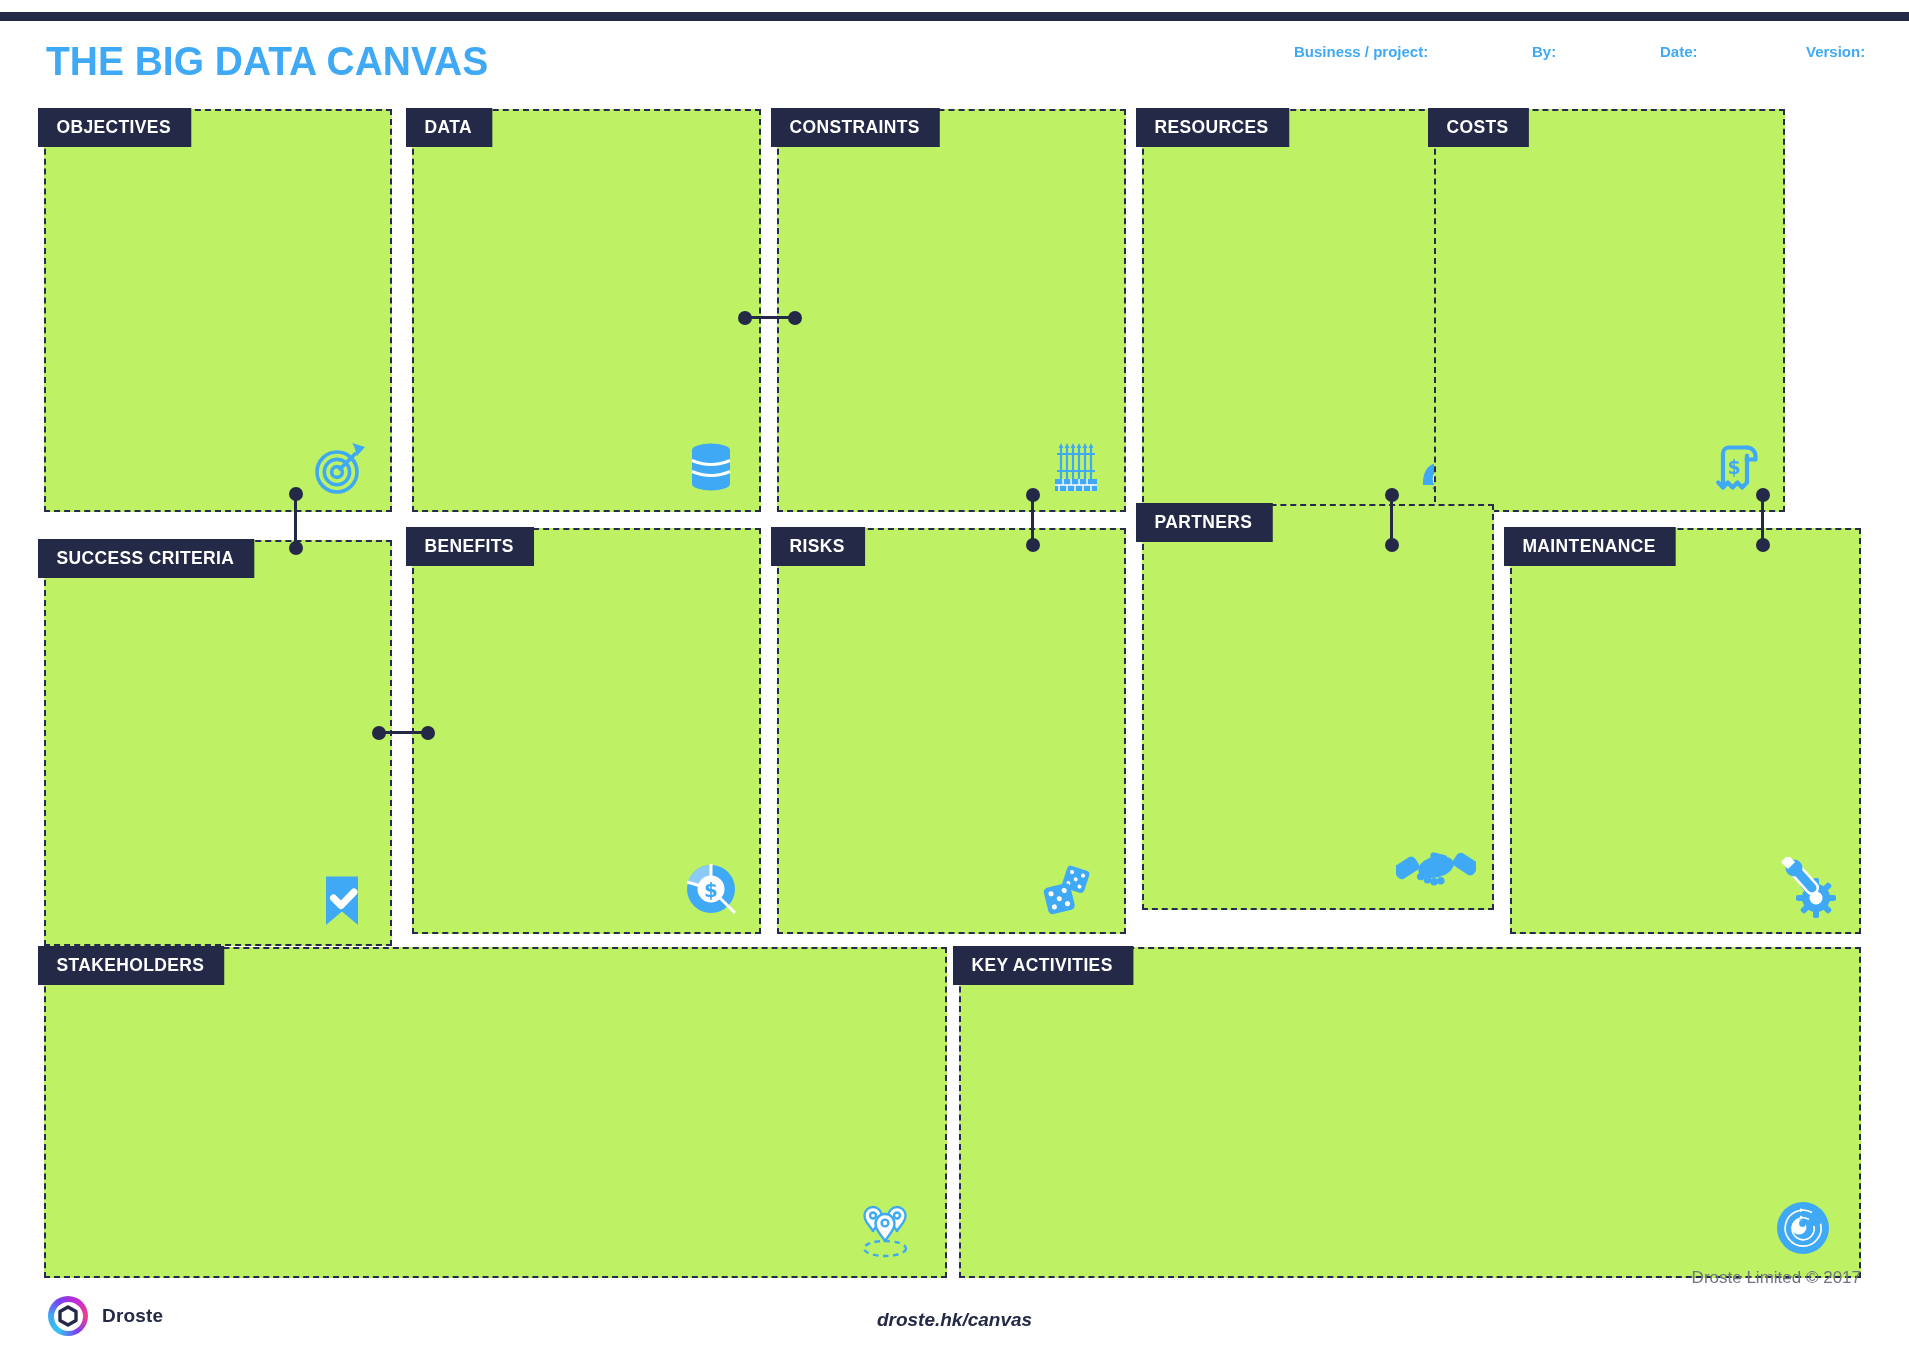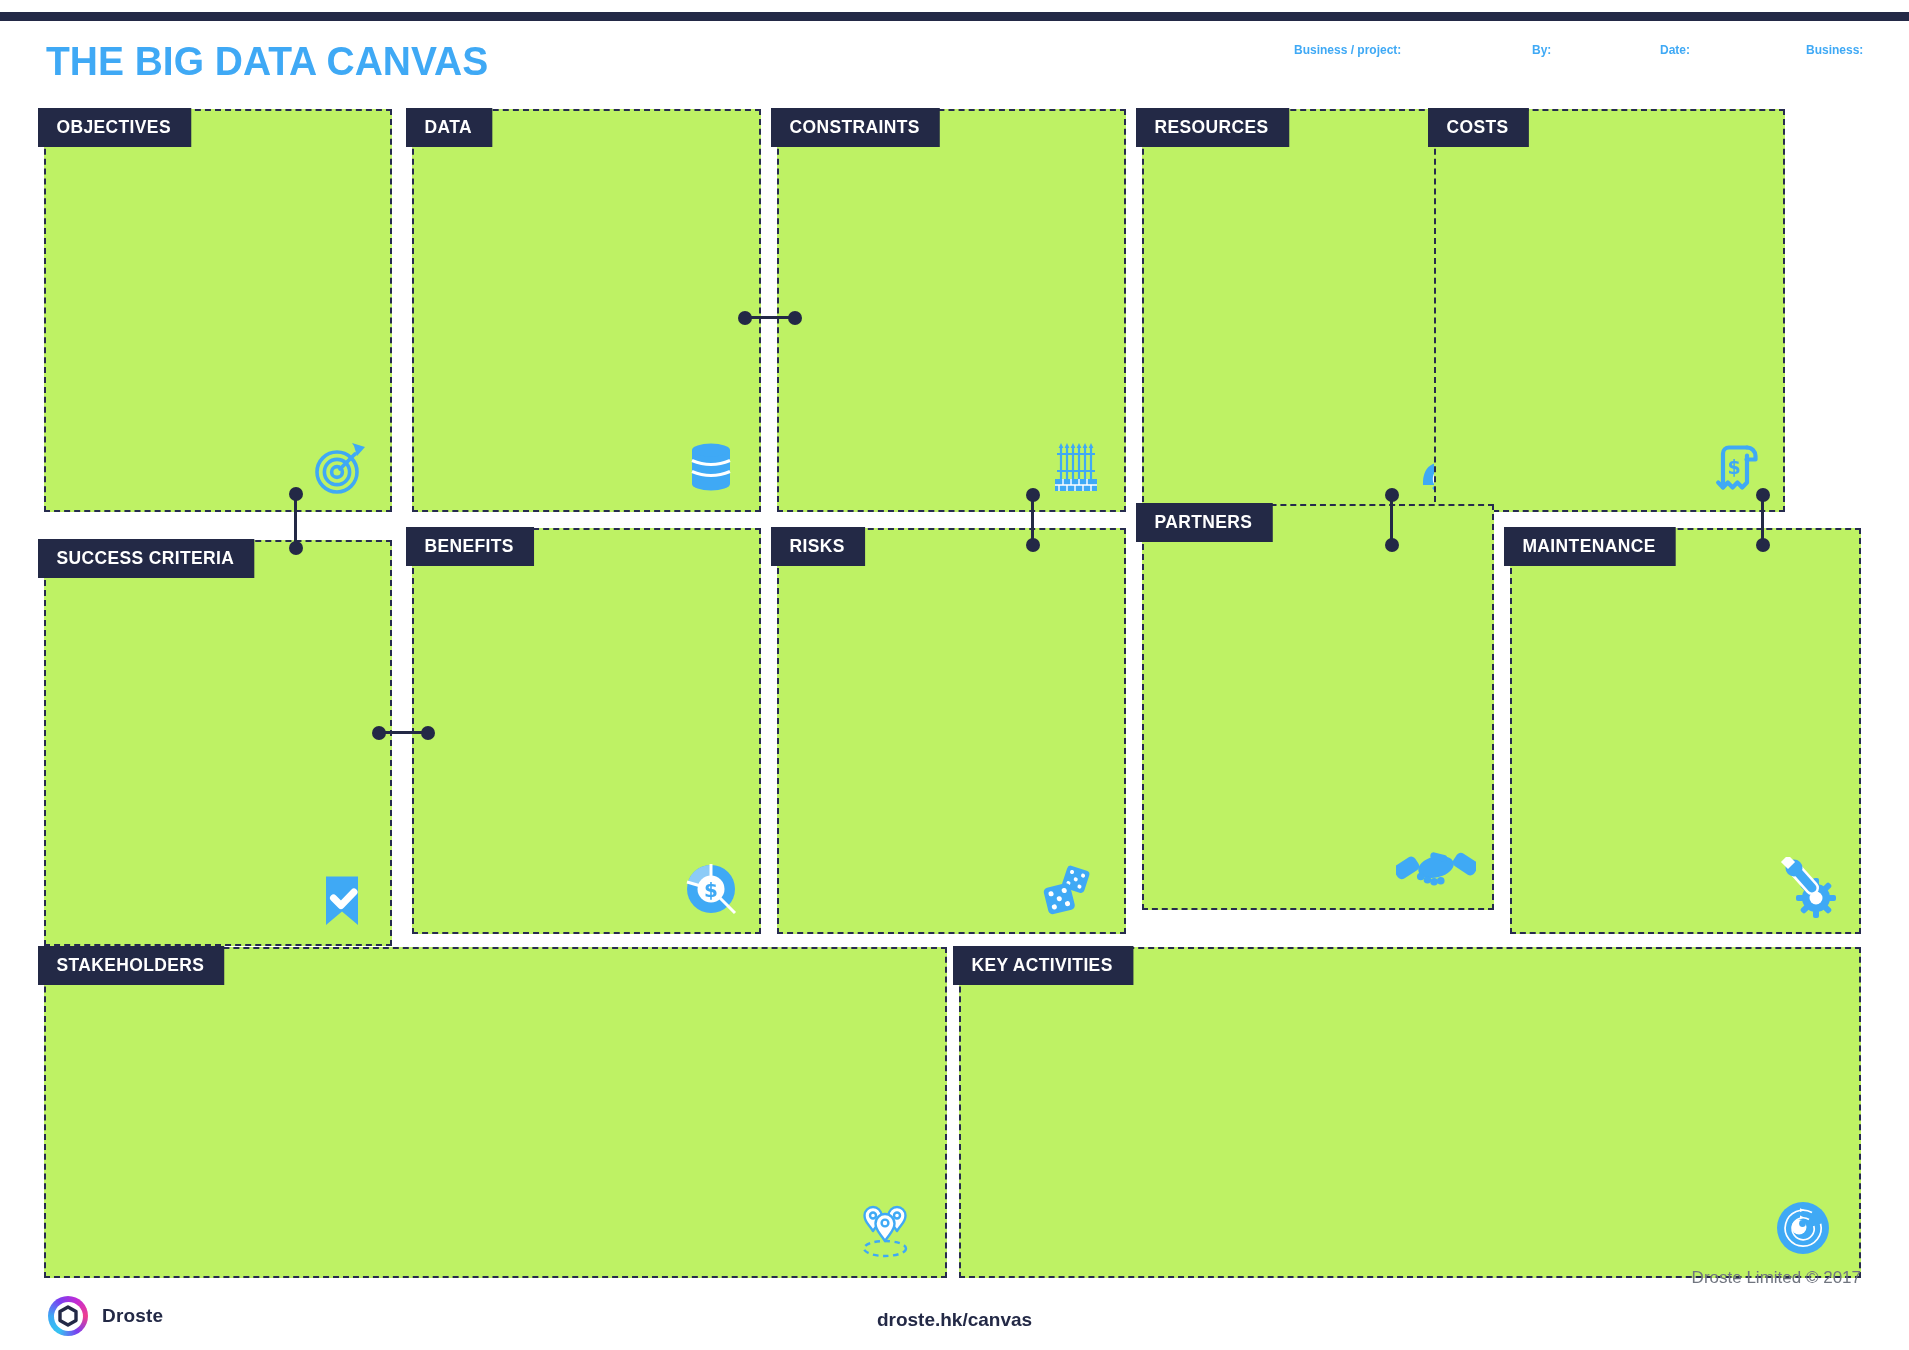--- a/index.html
+++ b/index.html
@@ -1,21 +1,21 @@
 <!DOCTYPE html>
 <html><head>
 <meta charset="utf-8">
 <style>
   html,body{margin:0;padding:0;background:#ffffff;}
   .page{position:relative;width:1909px;height:1350px;background:#fff;
         font-family:"Liberation Sans","DejaVu Sans",sans-serif;overflow:hidden;margin-top:12px;}
   .topbar{position:absolute;left:0;top:0;width:100%;height:9px;background:#232946;}
   .title{position:absolute;left:46px;top:26px;font-size:41px;font-weight:700;
          color:#3FA9F5;letter-spacing:0px;transform:scaleX(.95);transform-origin:left center;white-space:nowrap;}
-  .hfield{position:absolute;top:31px;font-size:12px;font-weight:700;color:#3FA9F5;white-space:nowrap;}
+  .hfield{position:absolute;top:31px;font-size:15px;font-weight:700;color:#3FA9F5;white-space:nowrap;}
   .box{position:absolute;border:2px dashed #262b4e;background:#bef264;box-sizing:border-box;}
   .box-label{position:absolute;top:-3px;left:-8px;background:#232946;color:#fff;
              font-size:18px;font-weight:700;letter-spacing:.4px;padding:9px 21px 9px 19px;
              white-space:nowrap;transform:scaleX(.97);transform-origin:left center;}
   .box-icon{position:absolute;right:16px;bottom:11px;width:64px;height:64px;}
   .box-icon svg{width:100%;height:100%;display:block;}
   .box-icon.wide{width:80px;height:62px;}
   .conn{position:absolute;background:#232946;}
   .conn.h{height:3px;}
   .conn.v{width:3px;}
@@ -24,36 +24,36 @@
   .conn.h::after{right:-7px;top:-5.5px;}
   .conn.v::before{top:-7px;left:-5.5px;}
   .conn.v::after{bottom:-7px;left:-5.5px;}
   .footer-brand{position:absolute;left:48px;top:1284px;display:flex;align-items:center;}
   .logo-ring{position:relative;width:40px;height:40px;border-radius:50%;
              background:conic-gradient(from 210deg,#36c3f2,#3FA9F5,#7a3ff0,#c32bd4,#ef3f8f,#7a3ff0,#36c3f2);}
   .logo-ring::after{content:"";position:absolute;inset:5.5px;background:#fff;border-radius:50%;}
   .logo-hex{position:absolute;inset:8px;z-index:2;}
   .brand-text{margin-left:14px;font-size:19px;font-weight:700;color:#232946;letter-spacing:.2px;}
   .footer-url{position:absolute;left:50%;transform:translateX(-50%);top:1297px;
-              font-size:19px;font-weight:700;color:#232946;}
+              font-size:19px;font-weight:700;color:#232946;font-style:italic;}
   .footer-copy{position:absolute;right:48px;top:1256px;font-size:17px;color:#70757F;}
 </style>
 </head>
 <body>
 
 <div class="page">
 
   <div class="topbar"></div>
 
   <div class="title">THE BIG DATA CANVAS</div>
 
   <span class="hfield" style="left:1294px">Business / project:</span>
   <span class="hfield" style="left:1532px">By:</span>
   <span class="hfield" style="left:1660px">Date:</span>
-  <span class="hfield" style="left:1806px">Business:</span>
+  <span class="hfield" style="left:1806px">Version:</span>
 
   <div class="box" style="left:44px;top:97px;width:348px;height:403px">
     <div class="box-label">OBJECTIVES</div>
     <div class="box-icon">
       <svg viewBox="0 0 64 64">
         <g fill="none" stroke="#3FA9F5" stroke-width="3.6">
           <circle cx="27" cy="37" r="20"></circle>
             <circle cx="27" cy="37" r="12.6"></circle>
             <circle cx="27" cy="37" r="5.4"></circle>
         </g>

